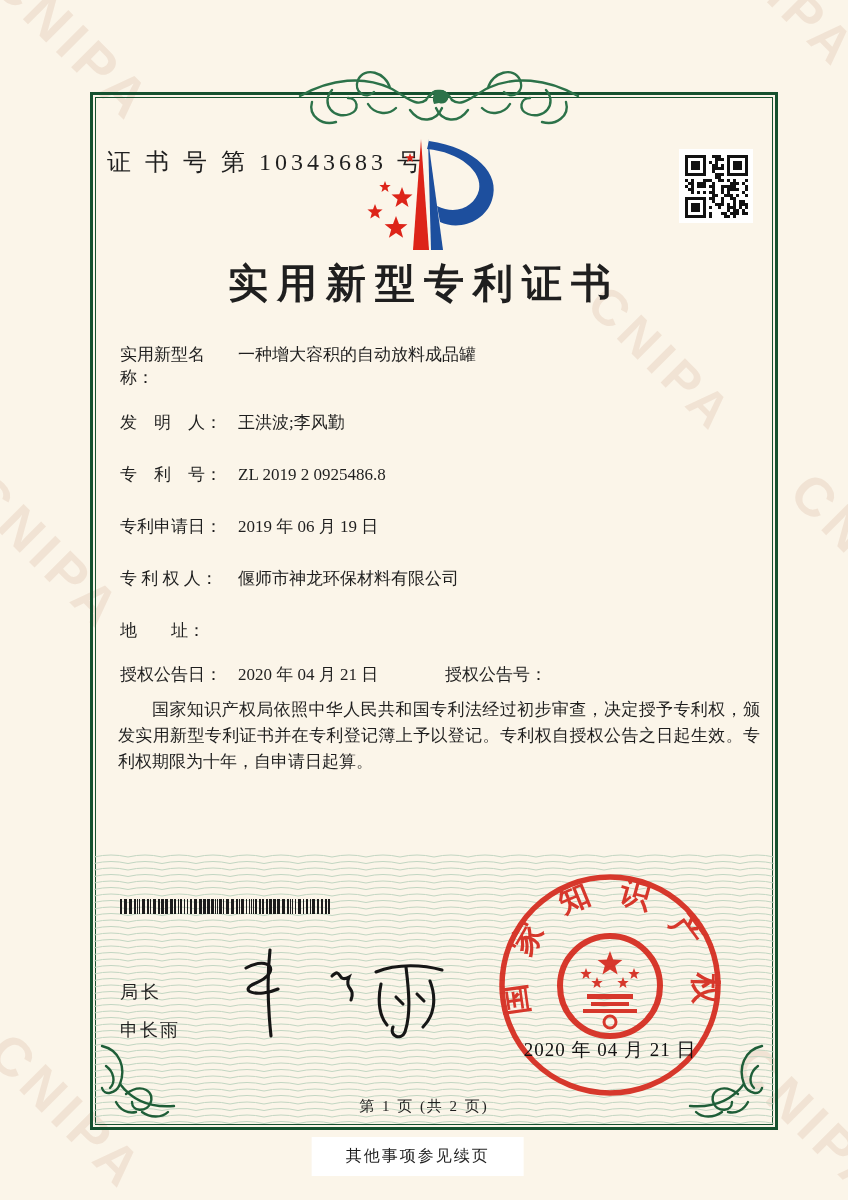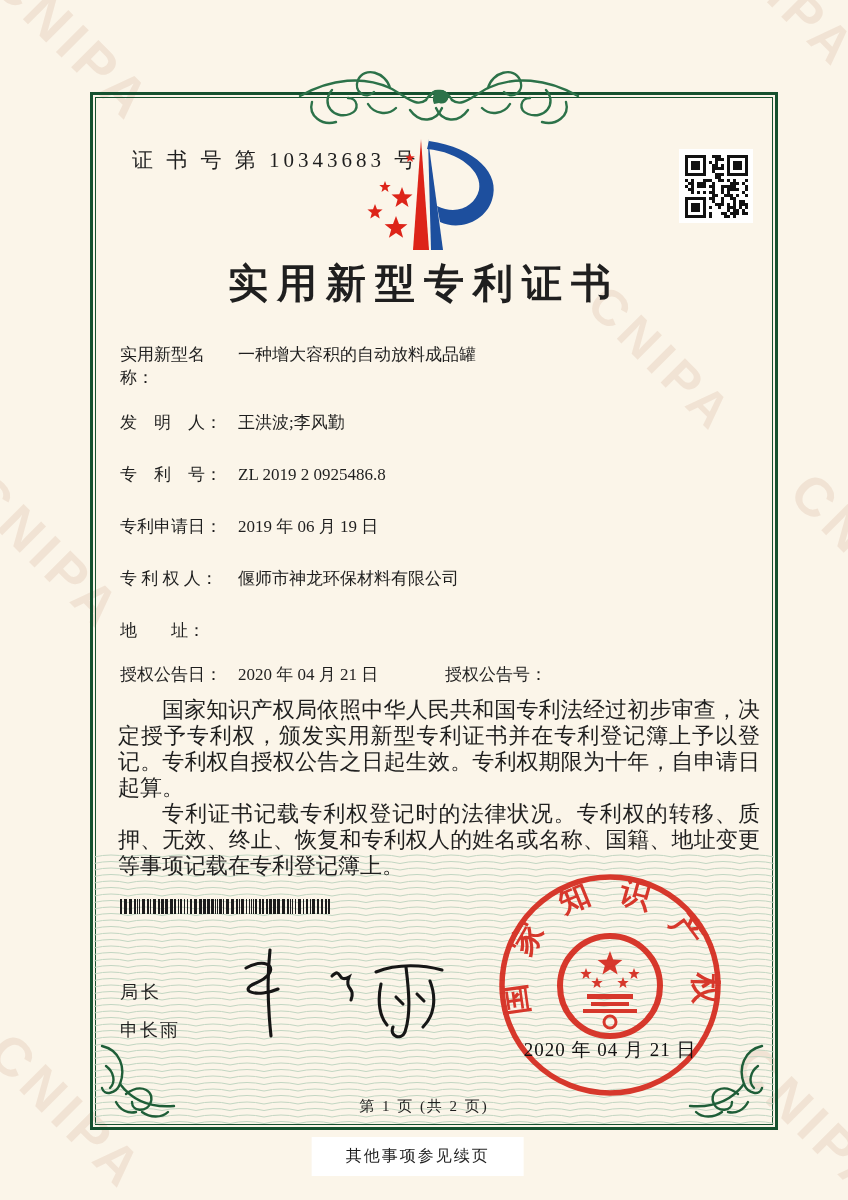--- a/index.html
+++ b/index.html
@@ -8,31 +8,31 @@
        font-family:"Liberation Serif","DejaVu Serif",serif;color:#1f1f1f;}
   .abs{position:absolute;}
   
   .wm{position:absolute;font-family:"Liberation Sans","DejaVu Sans",sans-serif;
       font-weight:bold;color:rgba(198,141,112,0.17);letter-spacing:6px;
       transform:rotate(45deg);z-index:0;white-space:nowrap;}
   
   .frame{left:90px;top:92px;width:682px;height:1032px;border:3px solid #15512f;z-index:1;}
   .frame-inner{position:absolute;inset:2px;border:1px solid #15512f;}
   
-  .cert-no{left:132px;top:146px;font-size:21px;letter-spacing:4px;z-index:2;}
+  .cert-no{left:107px;top:146px;font-size:24px;letter-spacing:4px;z-index:2;}
   .title{left:0;top:256px;width:848px;text-align:center;font-size:40px;font-weight:bold;
          letter-spacing:9px;z-index:2;}
   
   .row{position:absolute;left:120px;width:650px;display:flex;font-size:17px;z-index:2;line-height:1.35;}
   .lbl{flex:none;width:118px;}
   .val{flex:1;}
   .grant .val1{flex:none;width:207px;}
   .grant .lbl2{flex:none;width:118px;}
   
-  .body-text{left:118px;top:697px;width:642px;font-size:22px;line-height:26px;
+  .body-text{left:118px;top:697px;width:642px;font-size:17px;line-height:26px;
              text-align:justify;z-index:2;}
   .body-text p{margin:0;text-indent:2em;}
   
   .barcode{left:120px;top:899px;width:216px;height:15px;display:flex;z-index:2;}
   .barcode div{height:100%;}
   .bc-b{background:#1c1c1c;}
   
   .director-title{left:120px;top:980px;font-size:18px;letter-spacing:3px;z-index:2;}
   .director-name{left:120px;top:1018px;font-size:18px;letter-spacing:2px;z-index:2;}
   .sig{left:218px;top:942px;z-index:3;}
@@ -419,21 +419,20 @@
   <span class="lbl">地　　址：</span>
 </div>
 <div class="row grant" style="top:664px;">
   <span class="lbl">授权公告日：</span>
   <span class="val1">2020 年 04 月 21 日</span>
   <span class="lbl2">授权公告号：</span>
 </div>
 
 <div class="abs body-text">
   <p>国家知识产权局依照中华人民共和国专利法经过初步审查，决定授予专利权，颁发实用新型专利证书并在专利登记簿上予以登记。专利权自授权公告之日起生效。专利权期限为十年，自申请日起算。</p>
-  <p>专利证书记载专利权登记时的法律状况。专利权的转移、质押、无效、终止、恢复和专利权人的姓名或名称、国籍、地址变更等事项记载在专利登记簿上。</p>
 </div>
 
 <div class="abs barcode" id="barcode">
     <div class="bc-b" style="width: 2px;"></div>
     <div style="width: 2px;"></div>
     <div class="bc-b" style="width: 3px;"></div>
     <div style="width: 2px;"></div>
     <div class="bc-b" style="width: 3px;"></div>
     <div style="width: 2px;"></div>
     <div class="bc-b" style="width: 2px;"></div>

